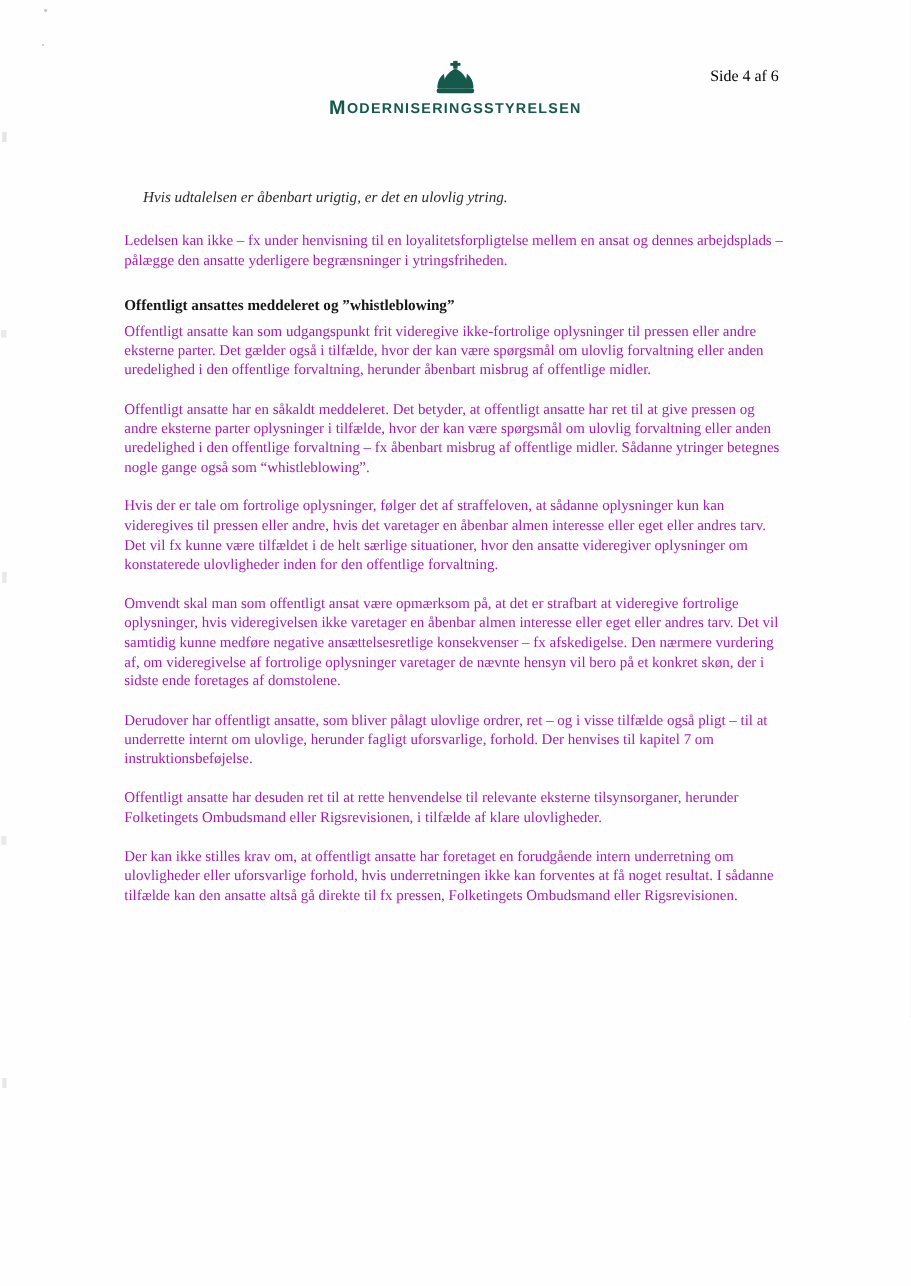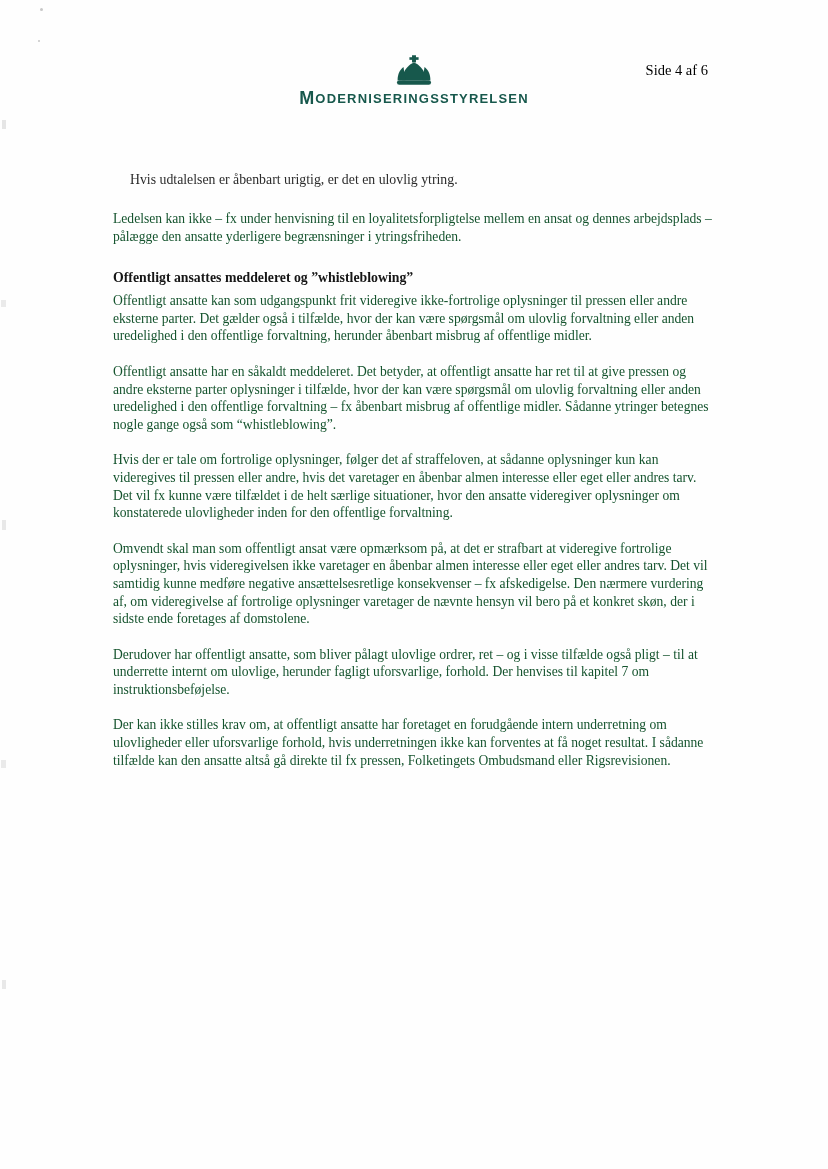--- a/index.html
+++ b/index.html
@@ -70,29 +70,30 @@
     color: #000000;
   }
 
   .content {
     position: absolute;
     left: 113px;
     top: 172px;
     width: 602px;
   }
   .quote {
+    font-style: italic;
     color: #2b2b2b;
     margin: 0 0 22px 17px;
     font-size: 13.8px;
   }
   p.body-par {
     margin: 0 0 18px 0;
     font-size: 13.6px;
     line-height: 17.6px;
-    color: #14532d;
+    color: #a21caf;
   }
   h2.section-heading {
     margin: 24px 0 6px 0;
     font-size: 13.8px;
     line-height: 17px;
     font-weight: 700;
     color: #161616;
   }
 </style>
 </head>
@@ -130,16 +131,17 @@
 
     <p class="body-par">Ledelsen kan ikke – fx under henvisning til en loyalitetsforpligtelse mellem en ansat og dennes arbejdsplads – pålægge den ansatte yderligere begrænsninger i ytringsfriheden.</p>
 
     <h2 class="section-heading">Offentligt ansattes meddeleret og ”whistleblowing”</h2>
 
     <p class="body-par">Offentligt ansatte kan som udgangspunkt frit videregive ikke-fortrolige oplysninger til pressen eller andre eksterne parter. Det gælder også i tilfælde, hvor der kan være spørgsmål om ulovlig forvaltning eller anden uredelighed i den offentlige forvaltning, herunder åbenbart misbrug af offentlige midler.</p>
     <p class="body-par">Offentligt ansatte har en såkaldt meddeleret. Det betyder, at offentligt ansatte har ret til at give pressen og andre eksterne parter oplysninger i tilfælde, hvor der kan være spørgsmål om ulovlig forvaltning eller anden uredelighed i den offentlige forvaltning – fx åbenbart misbrug af offentlige midler. Sådanne ytringer betegnes nogle gange også som “whistleblowing”.</p>
     <p class="body-par">Hvis der er tale om fortrolige oplysninger, følger det af straffeloven, at sådanne oplysninger kun kan videregives til pressen eller andre, hvis det varetager en åbenbar almen interesse eller eget eller andres tarv. Det vil fx kunne være tilfældet i de helt særlige situationer, hvor den ansatte videregiver oplysninger om konstaterede ulovligheder inden for den offentlige forvaltning.</p>
     <p class="body-par">Omvendt skal man som offentligt ansat være opmærksom på, at det er strafbart at videregive fortrolige oplysninger, hvis videregivelsen ikke varetager en åbenbar almen interesse eller eget eller andres tarv. Det vil samtidig kunne medføre negative ansættelsesretlige konsekvenser – fx afskedigelse. Den nærmere vurdering af, om videregivelse af fortrolige oplysninger varetager de nævnte hensyn vil bero på et konkret skøn, der i sidste ende foretages af domstolene.</p>
     <p class="body-par">Derudover har offentligt ansatte, som bliver pålagt ulovlige ordrer, ret – og i visse tilfælde også pligt – til at underrette internt om ulovlige, herunder fagligt uforsvarlige, forhold. Der henvises til kapitel 7 om instruktionsbeføjelse.</p>
+    <p class="body-par">Offentligt ansatte har desuden ret til at rette henvendelse til relevante eksterne tilsynsorganer, herunder Folketingets Ombudsmand eller Rigsrevisionen, i tilfælde af klare ulovligheder.</p>
     <p class="body-par">Der kan ikke stilles krav om, at offentligt ansatte har foretaget en forudgående intern underretning om ulovligheder eller uforsvarlige forhold, hvis underretningen ikke kan forventes at få noget resultat. I sådanne tilfælde kan den ansatte altså gå direkte til fx pressen, Folketingets Ombudsmand eller Rigsrevisionen.</p>
   </div>
 
 </div>
 
 </body></html>

